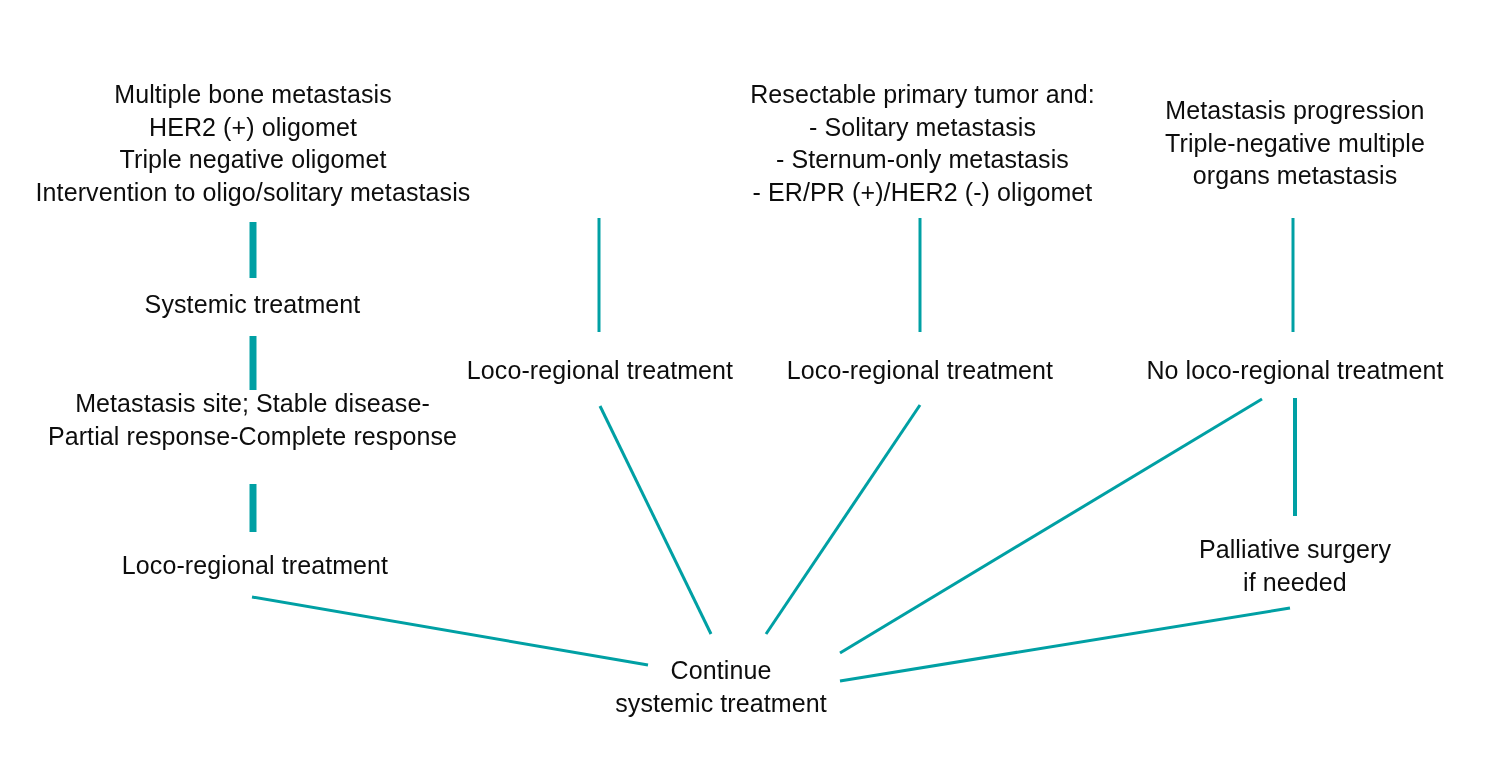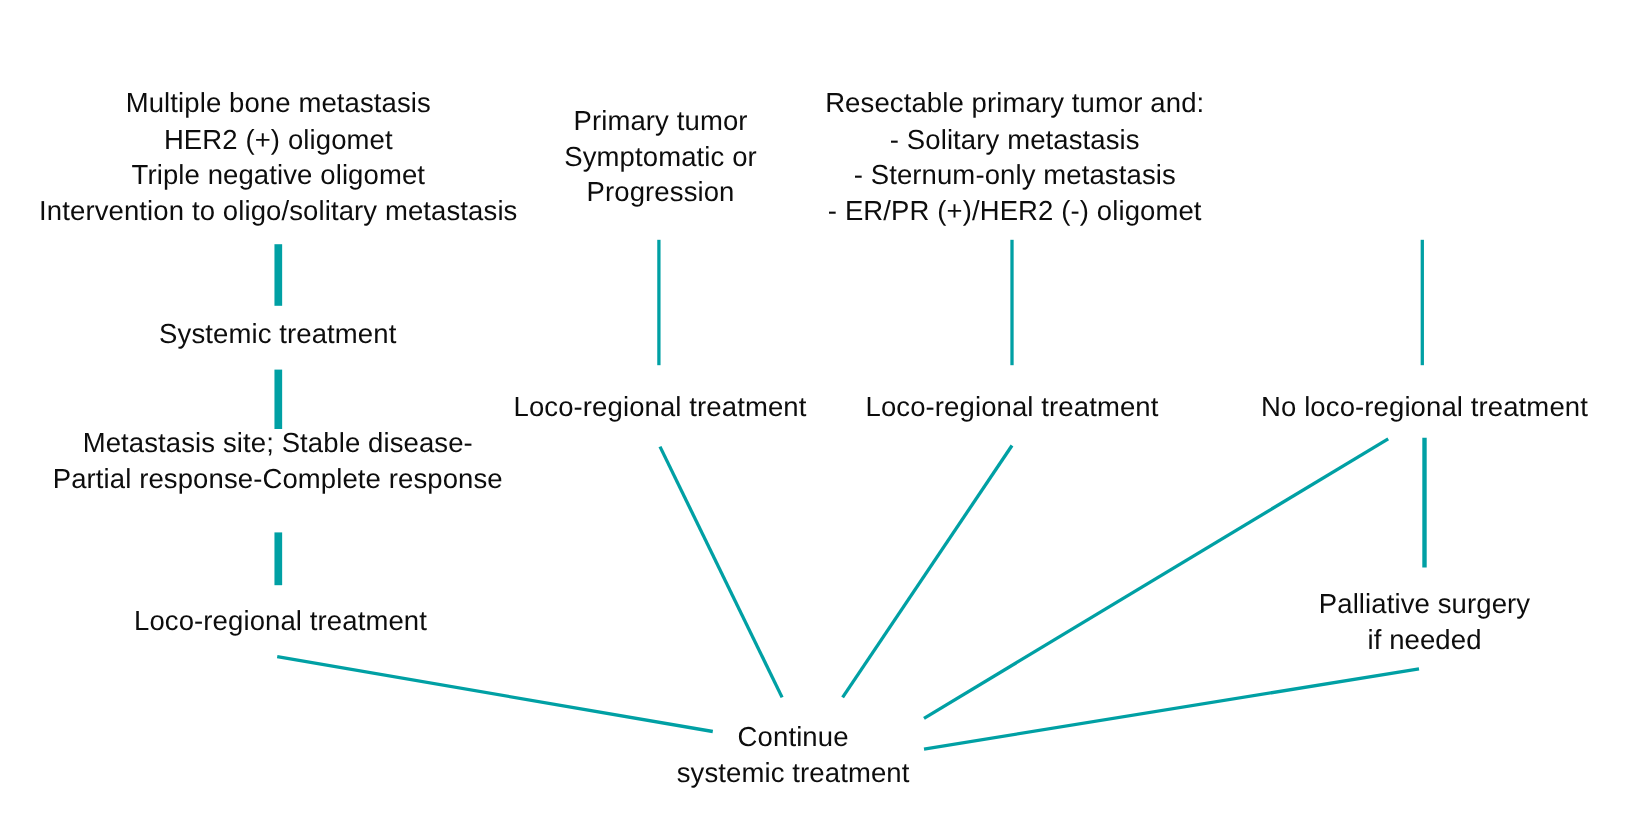--- a/index.html
+++ b/index.html
@@ -78,33 +78,33 @@
 Triple negative oligomet
 Intervention to oligo/solitary metastasis</div>
 
   <div class="node n-c1-sys">Systemic treatment</div>
 
   <div class="node n-c1-resp">Metastasis site; Stable disease-
 Partial response-Complete response</div>
 
   <div class="node n-c1-loco">Loco-regional treatment</div>
 
-  <div class="node n-c2-head">Primary tumor
-Symptomatic or
-Progression</div>
 
   <div class="node n-c2-loco">Loco-regional treatment</div>
 
   <div class="node n-c3-head">Resectable primary tumor and:
 - Solitary metastasis
 - Sternum-only metastasis
 - ER/PR (+)/HER2 (-) oligomet</div>
 
   <div class="node n-c3-loco">Loco-regional treatment</div>
 
+  <div class="node n-c4-head">Metastasis progression
+Triple-negative multiple
+organs metastasis</div>
 
   <div class="node n-c4-noloco">No loco-regional treatment</div>
 
   <div class="node n-c4-pall">Palliative surgery
 if needed</div>
 
   <div class="node n-end">Continue
 systemic treatment</div>
 
 </div>

